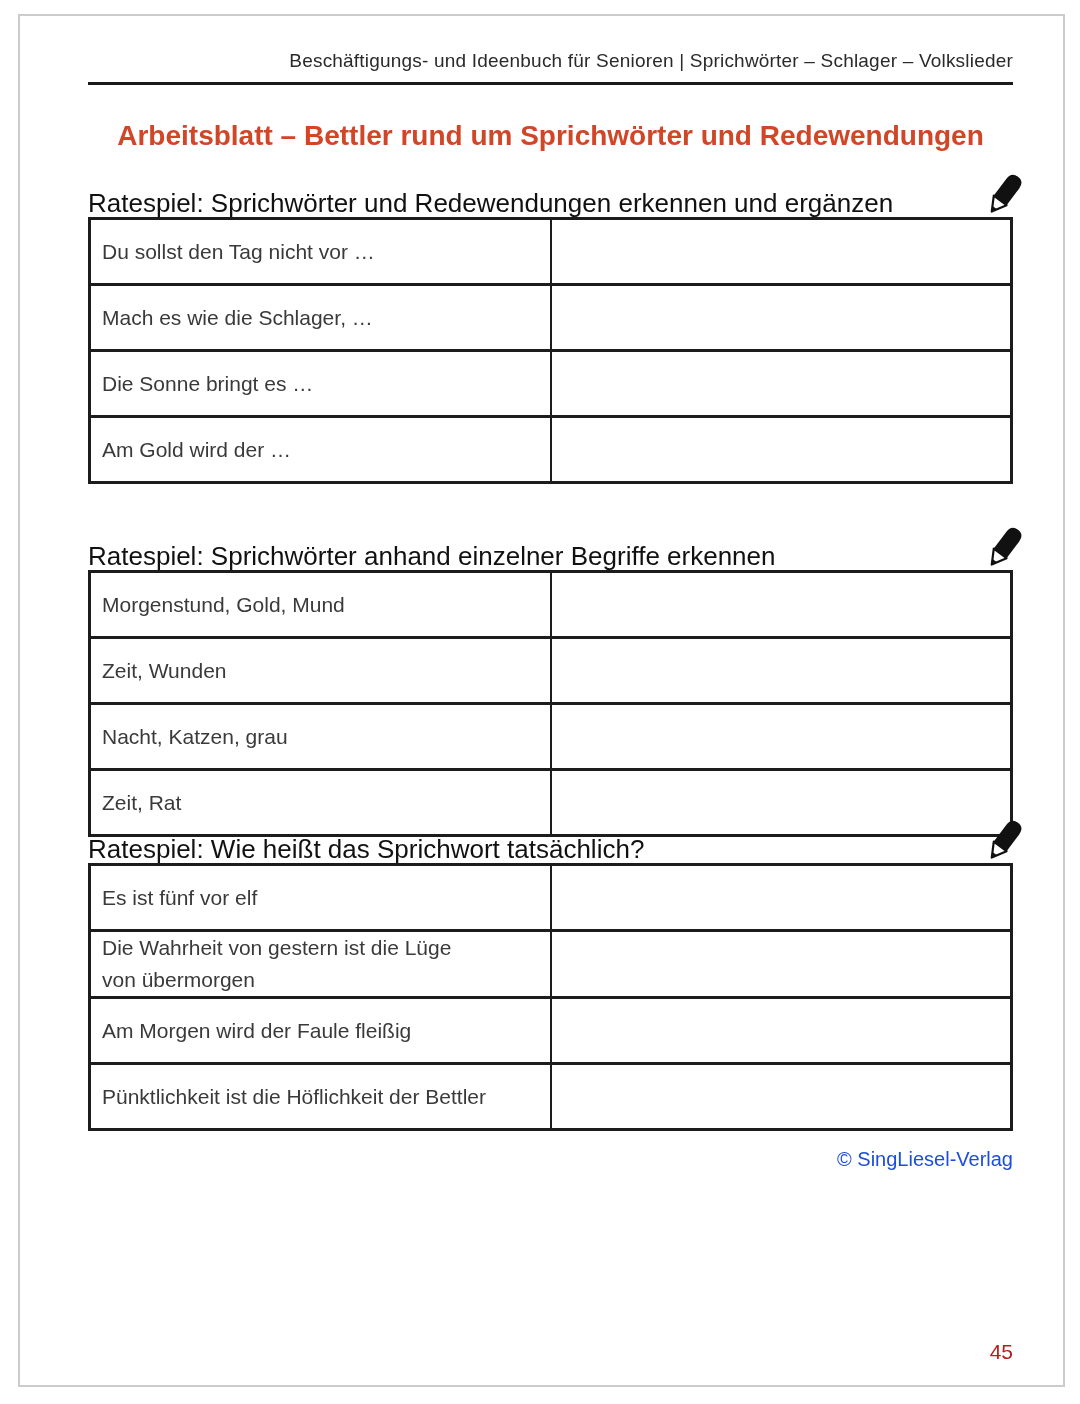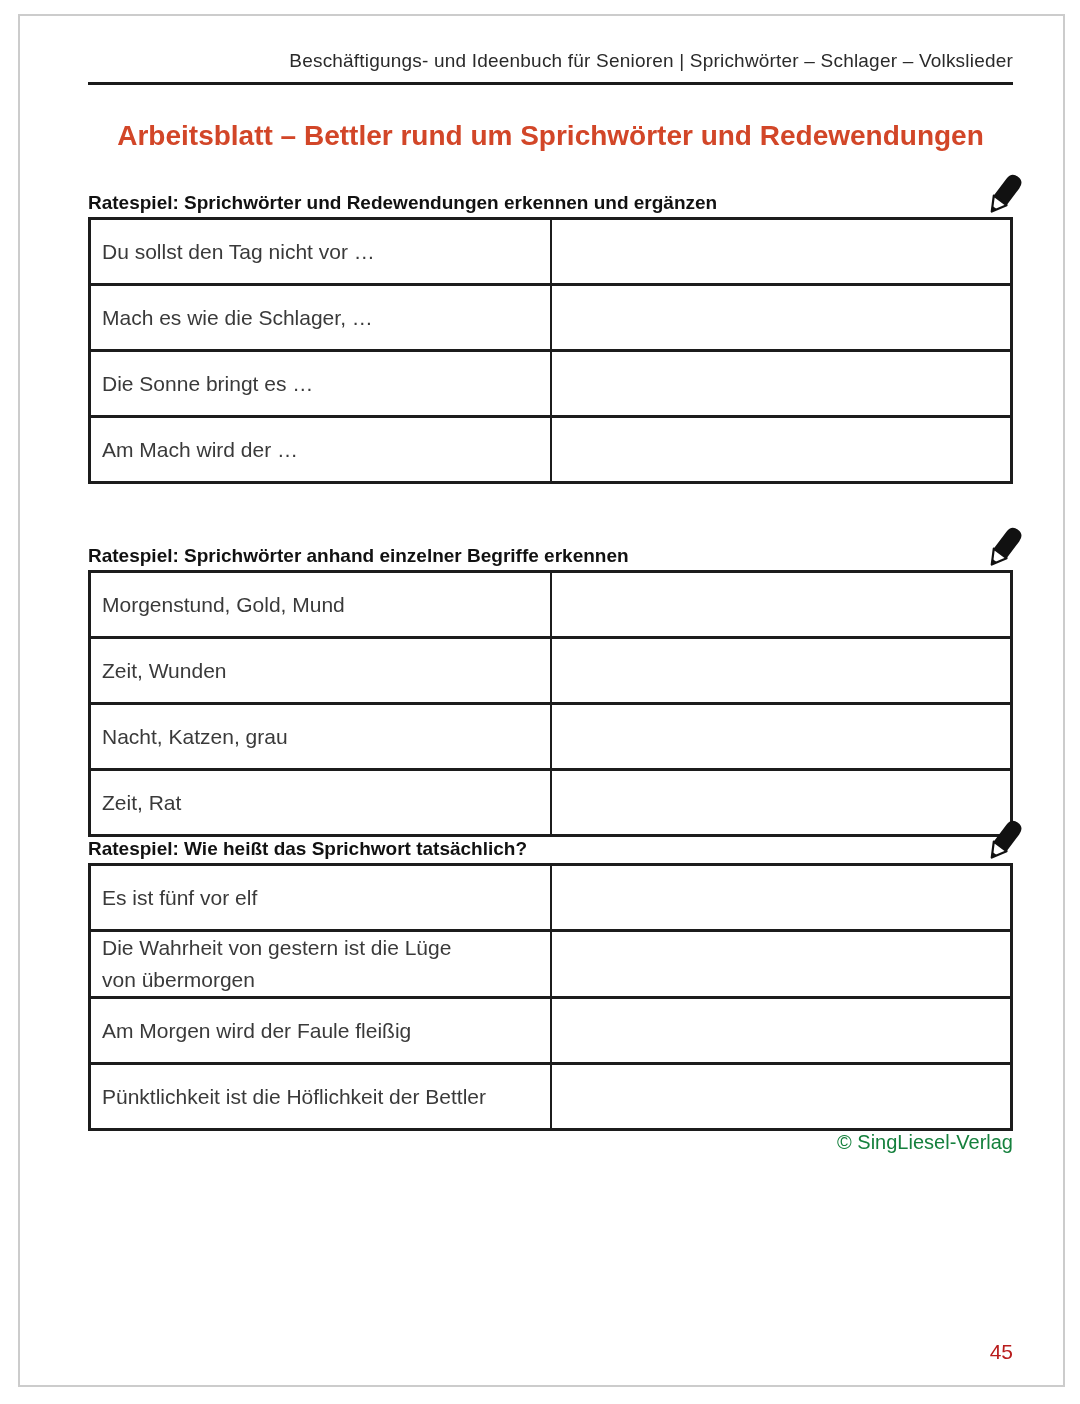--- a/index.html
+++ b/index.html
@@ -52,22 +52,22 @@
     font-size:28px;
     font-weight:bold;
     color:var(--accent-title);
     line-height:34px;
   }
 
   .sec-head{
     position:relative;
   }
   .sec-head h2{
-    font-size:19px;
-    font-weight:bold;
+    font-size:26px;
+    font-weight:normal;
     color:var(--heading-text);
     line-height:24px;
     padding-right:60px;
   }
   .sec1 .sec-head{ margin-top:38px; }
   .sec2 .sec-head{ margin-top:60px; }
   .sec3 .sec-head{ }
 
   .pencil{
     position:absolute;
@@ -96,23 +96,24 @@
     color:var(--body-text);
   }
   td.prompt{
     padding-left:11px;
     padding-right:8px;
     white-space:pre-line;
   }
   td.answer{ padding:0; }
 
   .copyright{
+    margin-top:17px;
     text-align:right;
     font-size:20px;
-    color:#15803d;
+    color:#1d4ed8;
   }
 
   .pagenum{
     position:absolute;
     right:67px;
     top:1340px;
     font-size:21px;
     color:#b91c1c;
   }
 </style>
@@ -149,21 +150,21 @@
         </tr>
         <tr>
           <td class="prompt">Mach es wie die Schlager, …</td>
           <td class="answer"></td>
         </tr>
         <tr>
           <td class="prompt">Die Sonne bringt es …</td>
           <td class="answer"></td>
         </tr>
         <tr>
-          <td class="prompt">Am Mach wird der …</td>
+          <td class="prompt">Am Gold wird der …</td>
           <td class="answer"></td>
         </tr>
       </tbody>
         </table>
     </section>
 
     <section class="sec sec2">
       <div class="sec-head">
         <h2>Ratespiel: Sprichwörter anhand einzelner Begriffe erkennen</h2>
         <span class="pencil">

